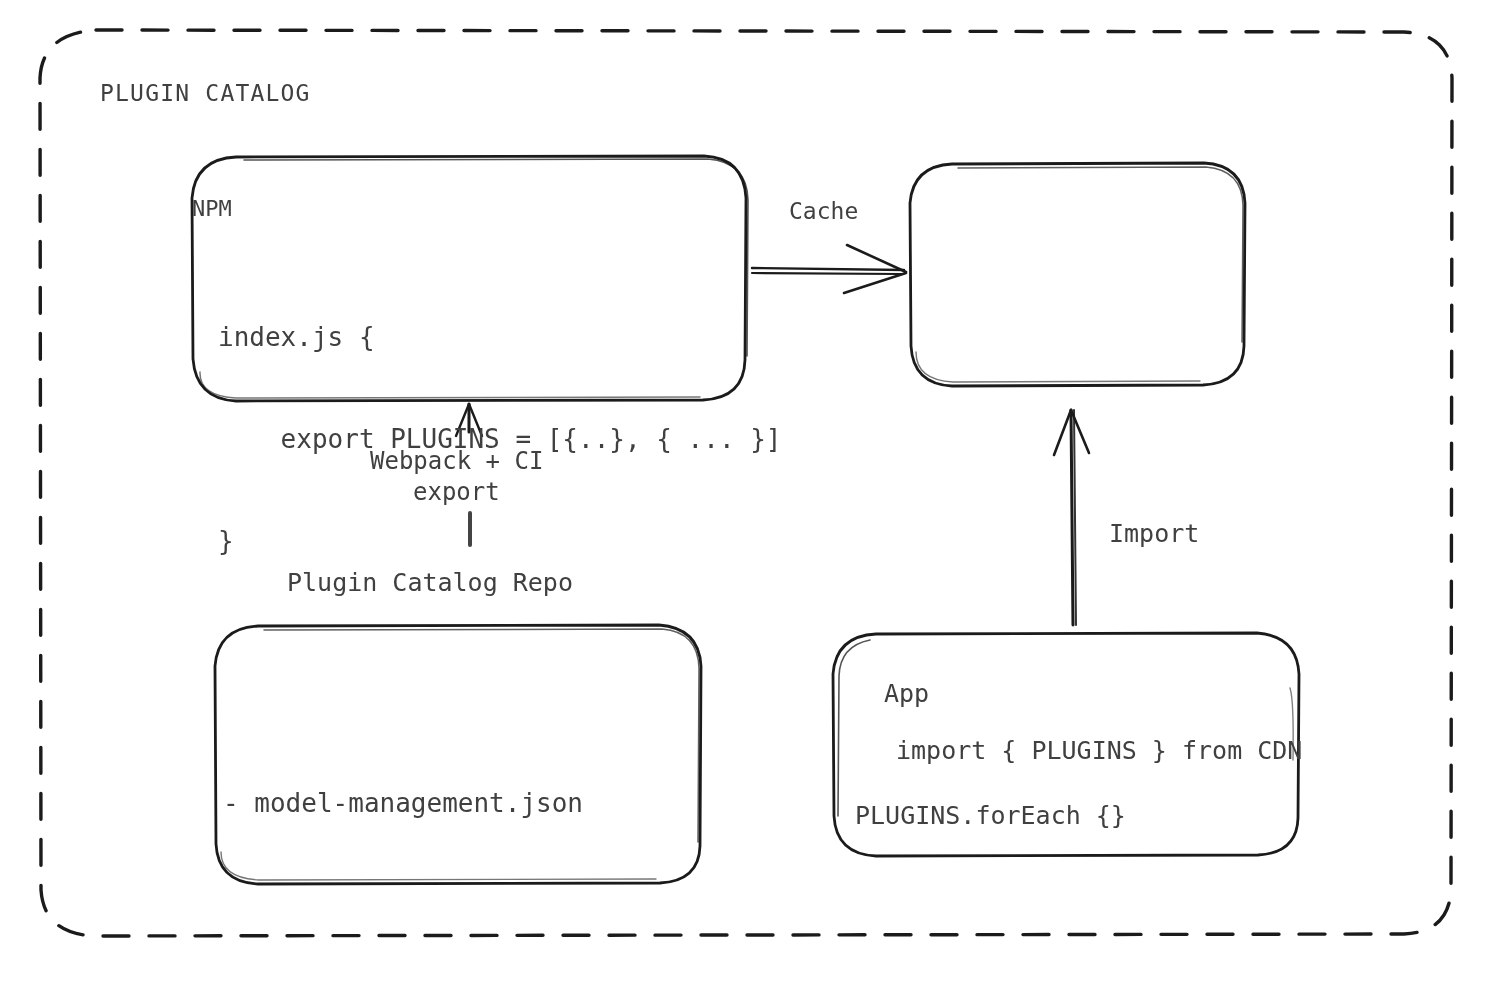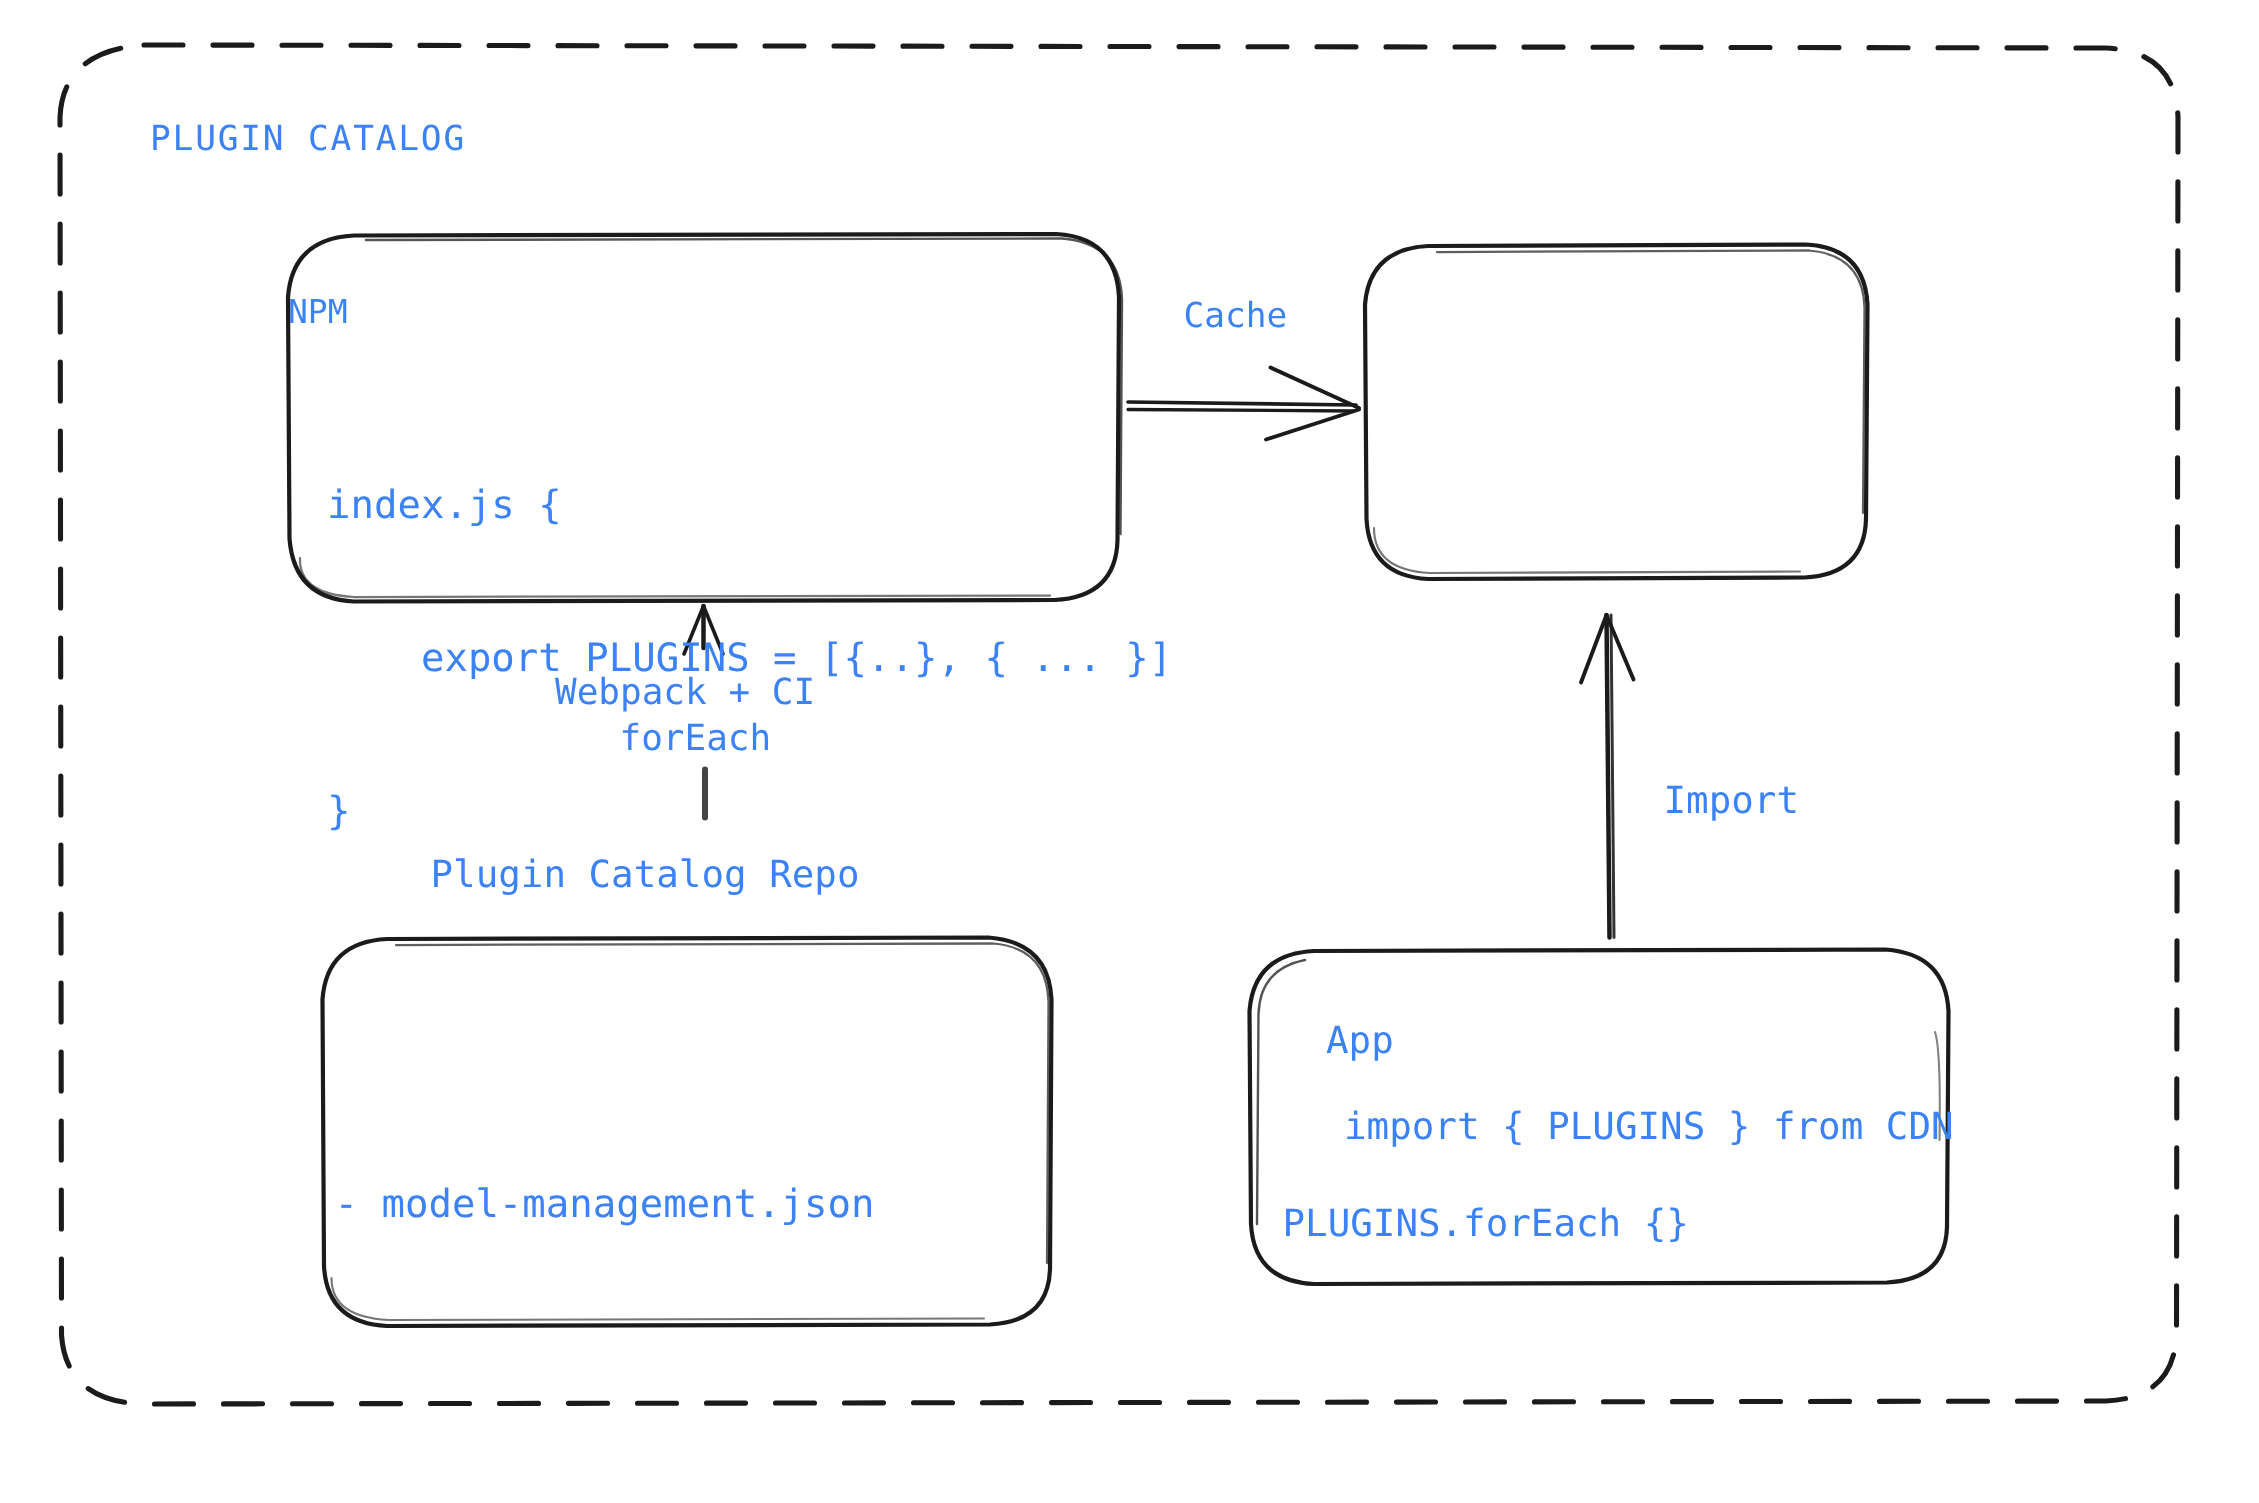--- a/index.html
+++ b/index.html
@@ -24,21 +24,21 @@
     left: 0;
     top: 0;
     width: 1506px;
     height: 1002px;
     pointer-events: none;
   }
   .txt {
     position: absolute;
     white-space: pre;
     font-family: "DejaVu Sans Mono", monospace;
-    color: #3b82f6;
+    color: #404040;
     letter-spacing: 0px;
   }
 
   
   .container-title {
     left: 100px;
     top: 80px;
     font-size: 23px;
     letter-spacing: 1.2px;
   }
@@ -197,21 +197,21 @@
   <div class="txt npm-code">
     <div>index.js {</div>
     <div>    export PLUGINS = [{..}, { ... }]</div>
     <div>}</div>
   </div>
 
 
   <div class="txt cache-label">Cache</div>
 
   <div class="txt webpack-l1">Webpack + CI</div>
-  <div class="txt webpack-l2">forEach</div>
+  <div class="txt webpack-l2">export</div>
 
   <div class="txt repo-caption">Plugin Catalog Repo</div>
 
   <div class="txt repo-list">
     <div>- model-management.json</div>
     
   </div>
 
   <div class="txt app-title">App</div>
   <div class="txt app-l1">import { PLUGINS } from CDN</div>

